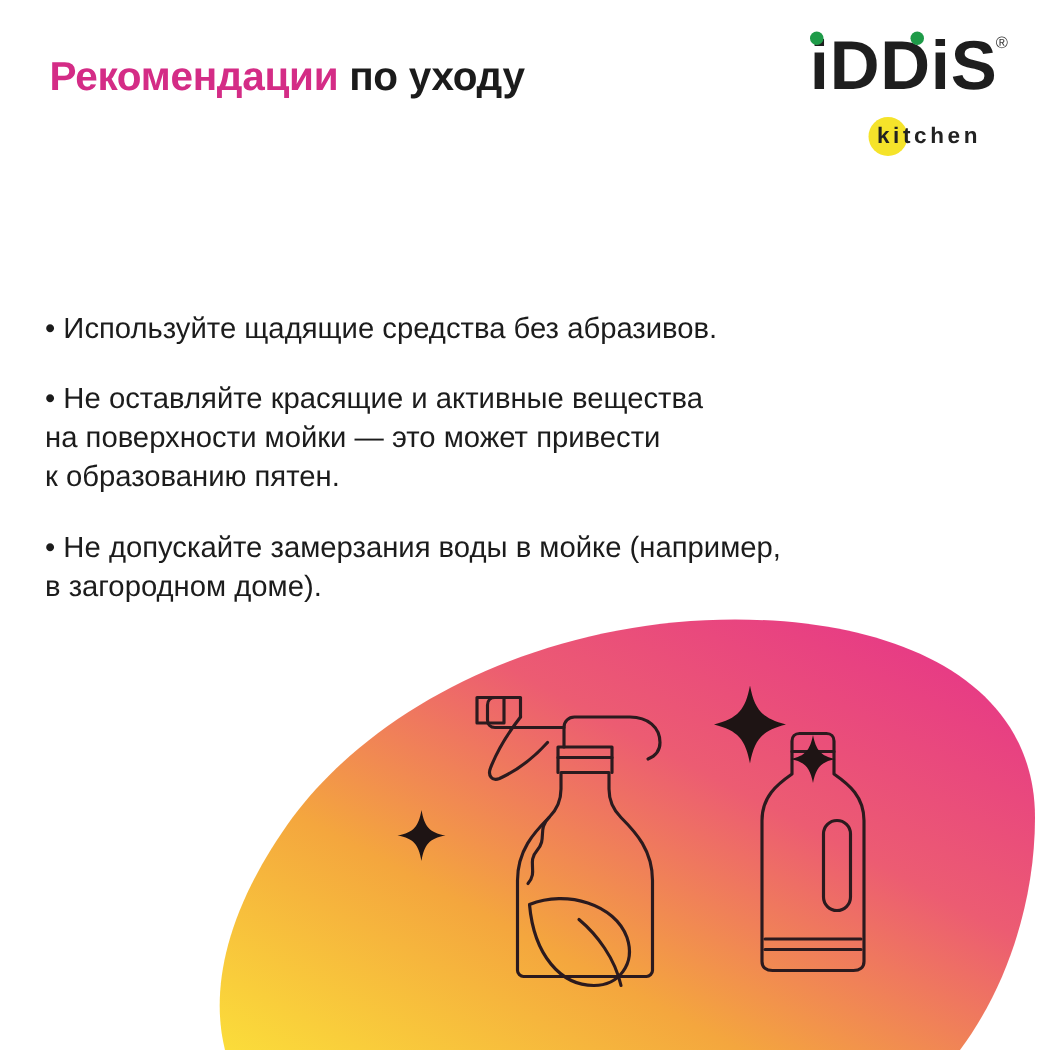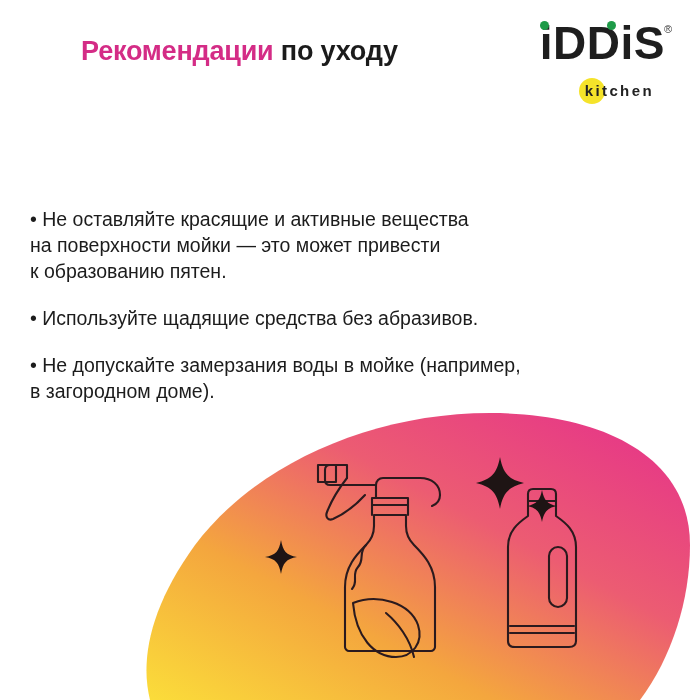--- a/index.html
+++ b/index.html
@@ -26,21 +26,20 @@
     height: 120px;
   }
   #page-title {
     position: absolute;
     left: 33px;
     top: 36px;
     font-size: 27px;
     font-weight: bold;
     letter-spacing: -0.2px;
     white-space: nowrap;
-    margin-left: 48px;
   }
   #page-title .accent { color: #D42C86; }
   #page-title .plain  { color: #1B1B1B; }
 
   
   #logo {
     position: absolute;
     right: 22px;
     top: 20px;
     width: 160px;
@@ -145,24 +144,24 @@
       <span class="logo-dot" id="logo-dot-2"></span>
       <span id="logo-reg">®</span>
       <div id="logo-kitchen-wrap">
         <span id="logo-kitchen-circle"></span>
         <span id="logo-kitchen-text">kitchen</span>
       </div>
     </div>
   </div>
 
   <div id="care-list">
+    <p class="care-item">• Используйте щадящие средства без абразивов.</p>
     <p class="care-item">• Не оставляйте красящие и активные вещества
 на поверхности мойки — это может привести
 к образованию пятен.</p>
-    <p class="care-item">• Используйте щадящие средства без абразивов.</p>
     <p class="care-item">• Не допускайте замерзания воды в мойке (например,
 в загородном доме).</p>
   </div>
 
   <div id="illustration">
 
     <svg id="blob-svg" width="700" height="305" viewBox="0 0 700 305">
       <defs>
         <linearGradient id="blobGrad" x1="0" y1="1" x2="1" y2="0" gradientUnits="objectBoundingBox">
           <stop offset="0%" stop-color="#FBDD3A"></stop>

